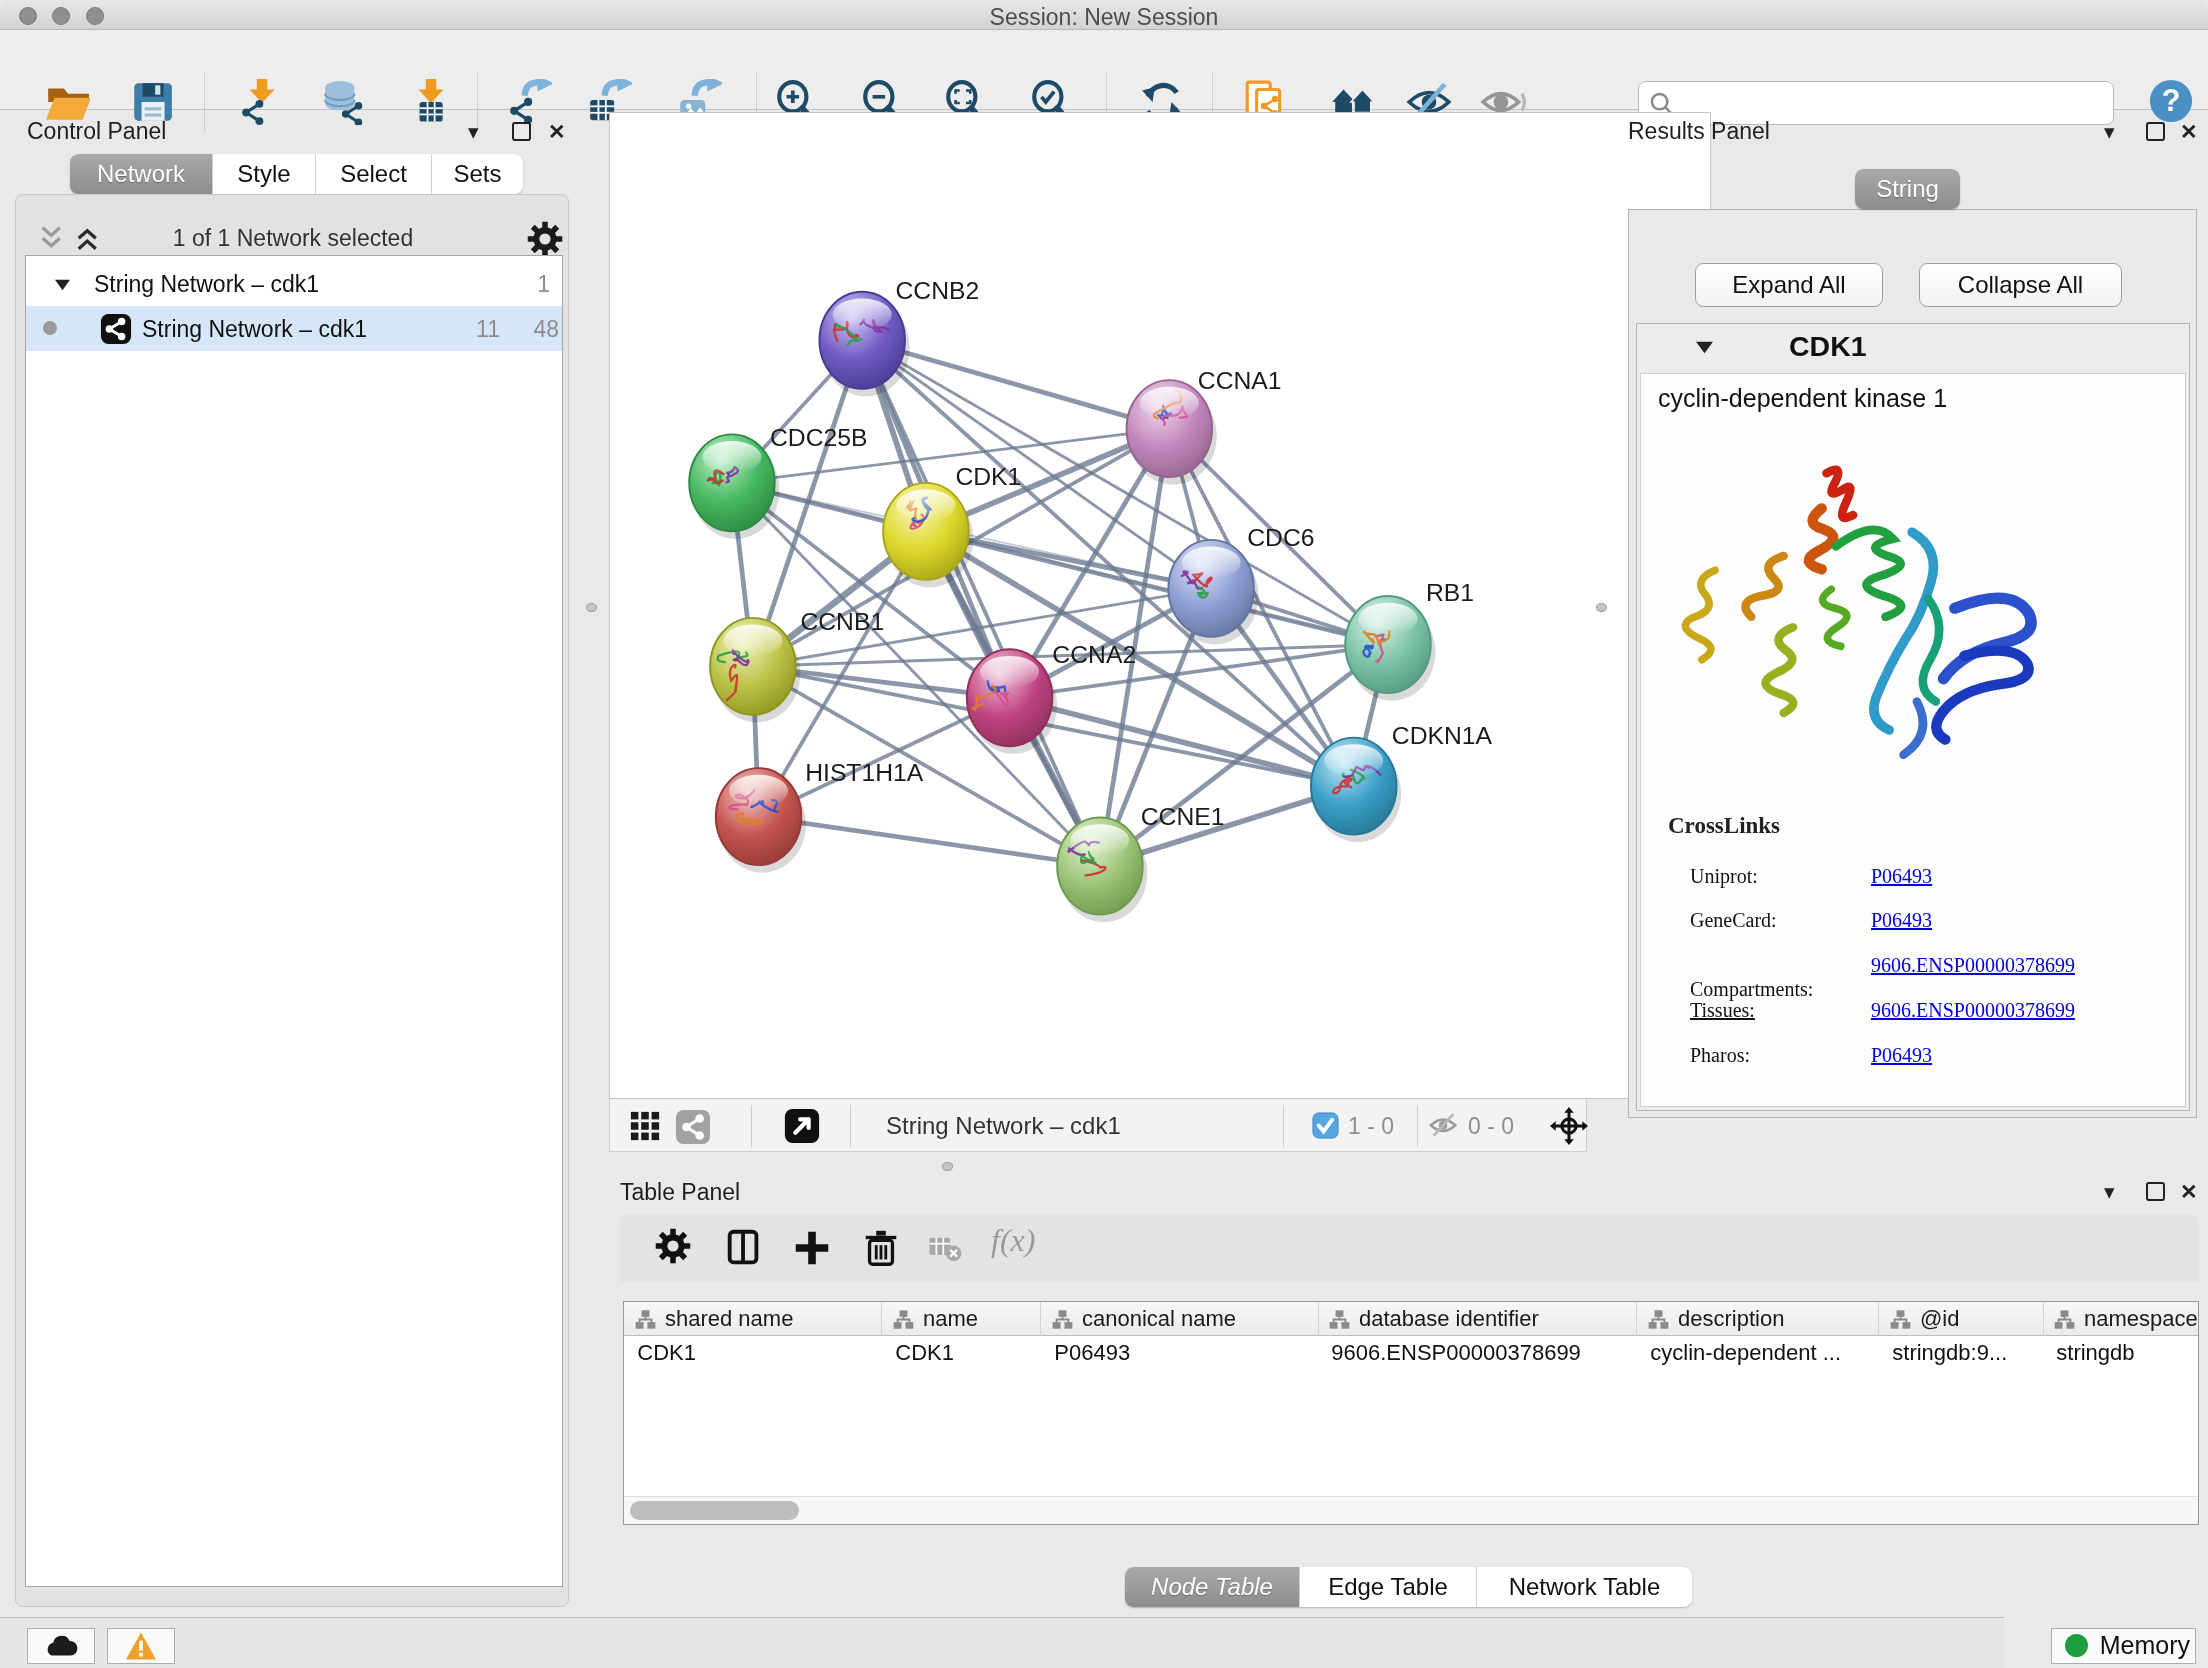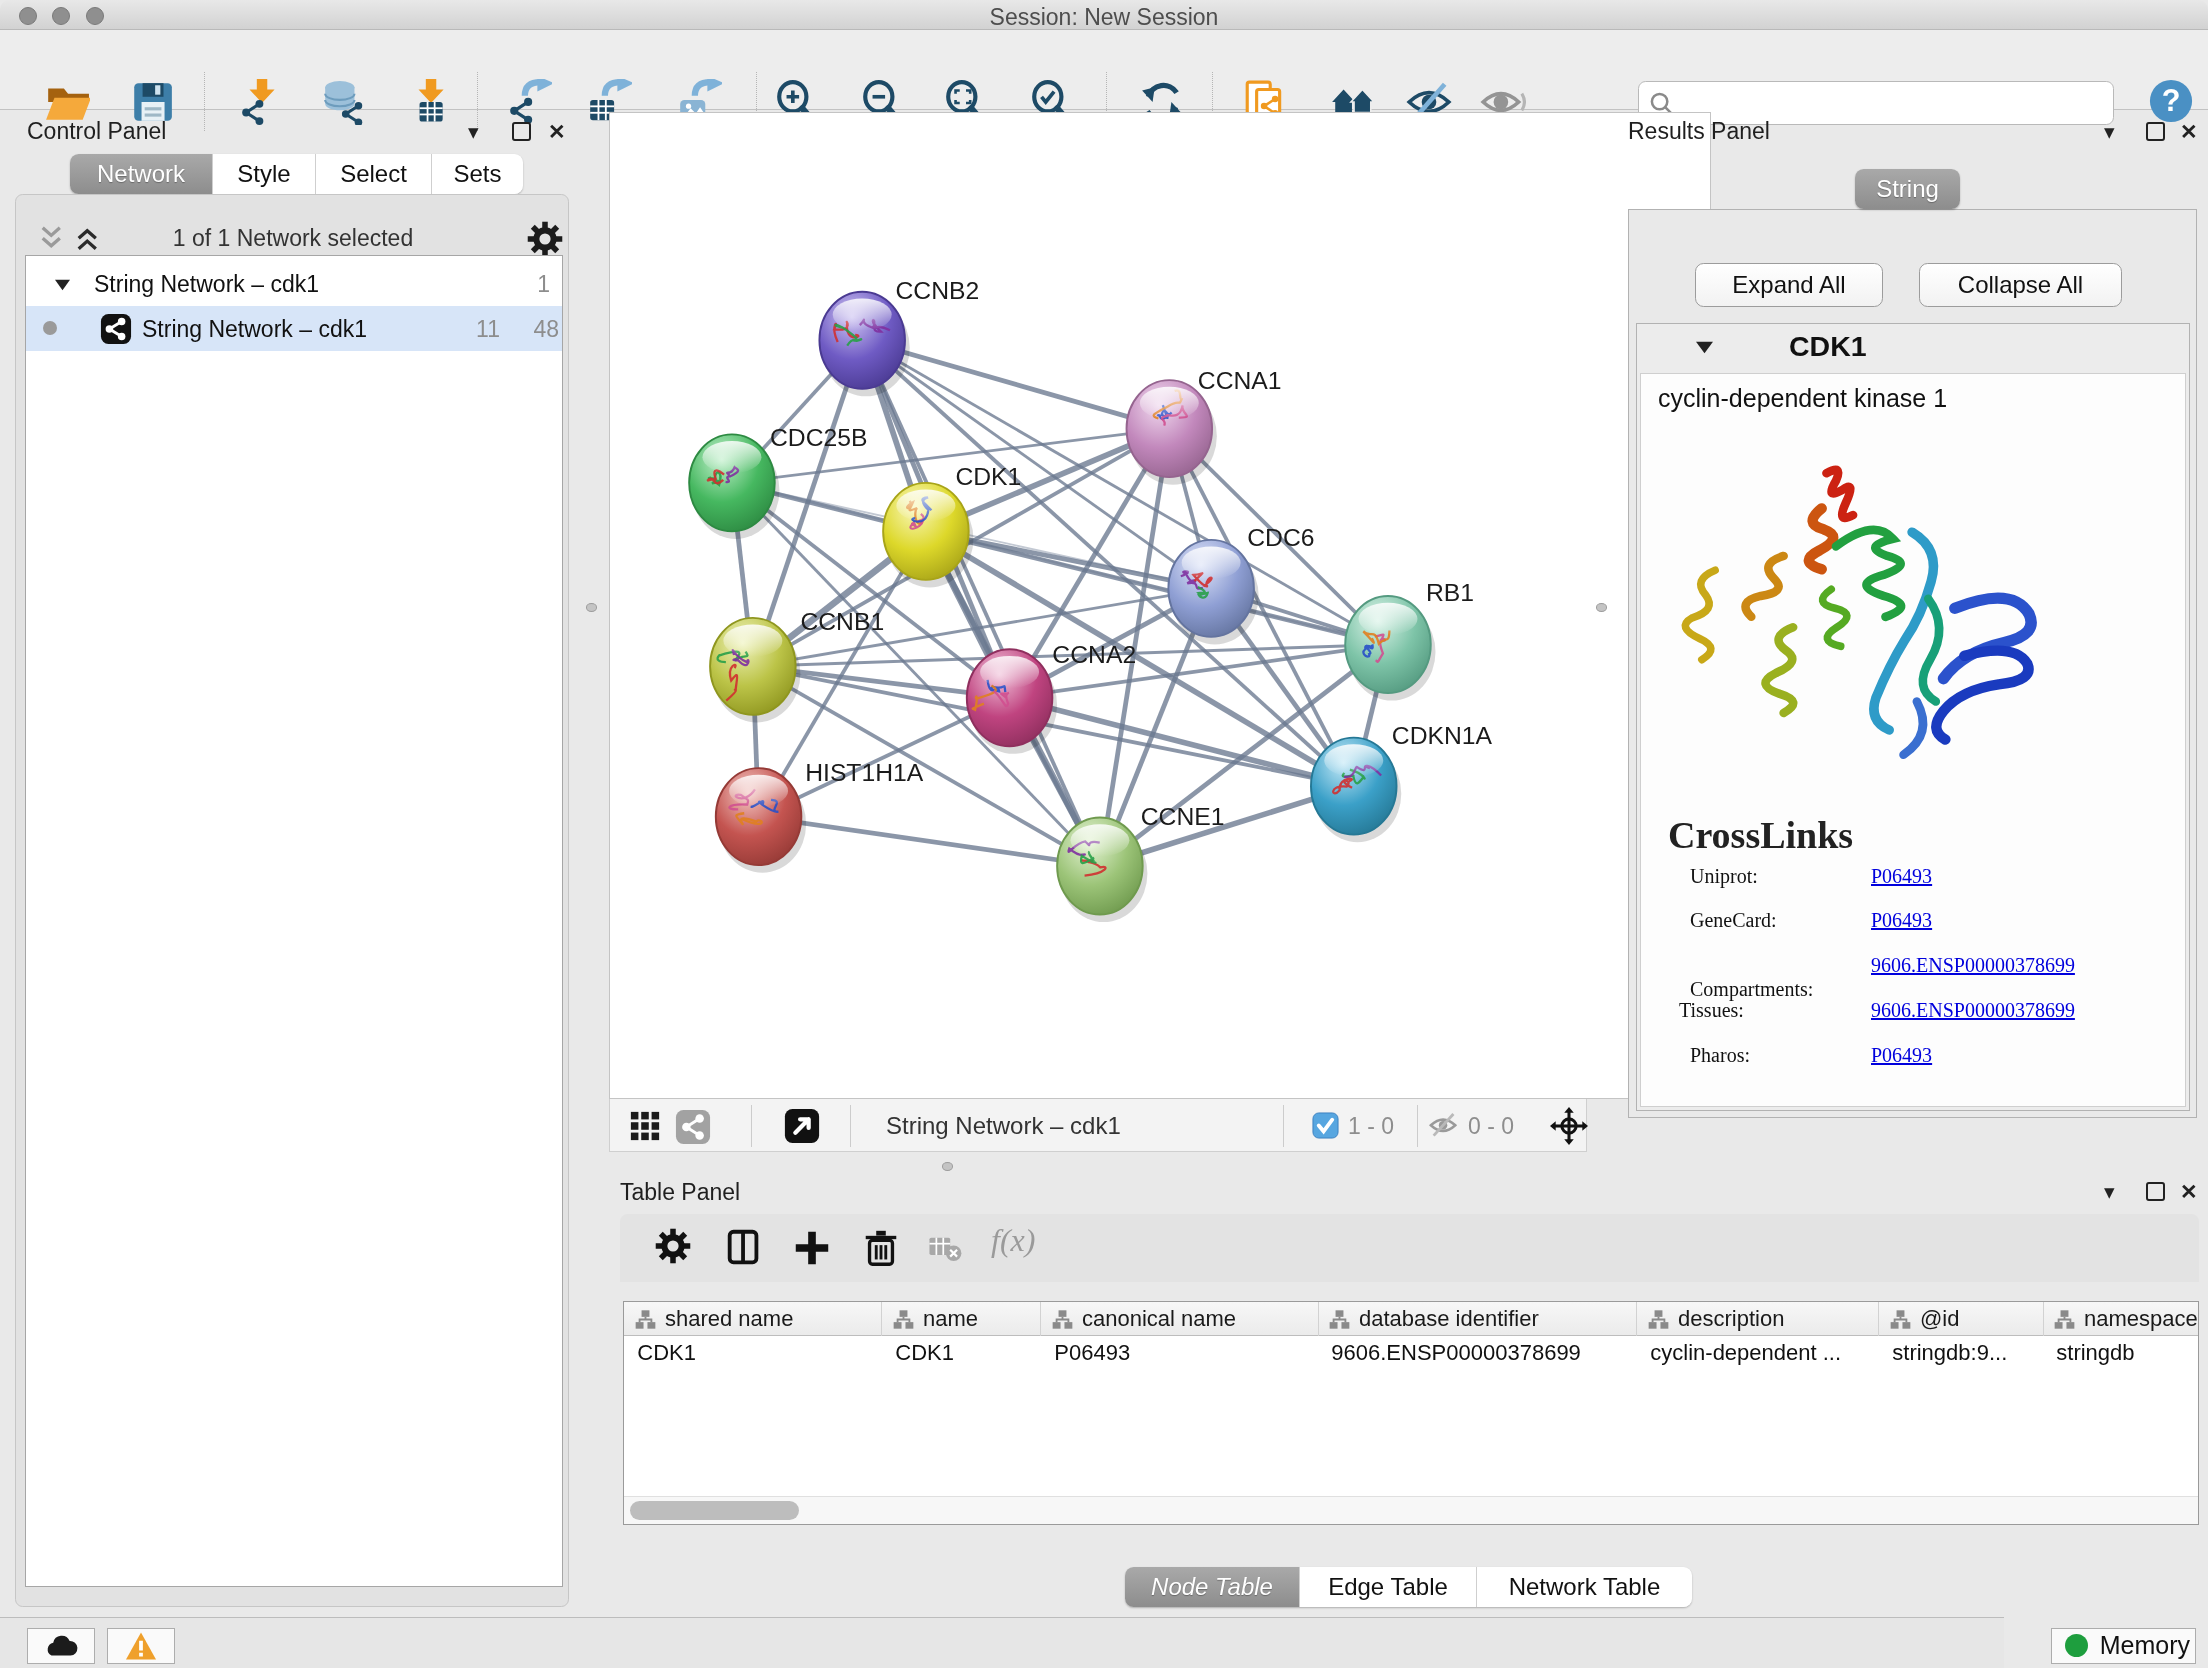--- a/index.html
+++ b/index.html
@@ -675,29 +675,29 @@
         <path d="M160 140 q-20 14 4 20 q24 6 2 20 q-22 14 4 20" stroke="#55aa22" stroke-width="8"></path>
         <path d="M165 95 q40 -30 60 -8 q-34 8 -6 18 q30 8 -4 20 q-36 10 0 22 q36 10 2 22" stroke="#22a040" stroke-width="9"></path>
         <path d="M245 80 q30 18 20 52 q-10 36 -28 62 q-16 26 -30 60 q-8 24 14 34" stroke="#2e9bc8" stroke-width="10"></path>
         <path d="M262 150 q22 30 2 64 q-18 30 6 44" stroke="#18a078" stroke-width="9"></path>
         <path d="M290 160 q60 -24 78 6 q10 22 -26 30 q-44 10 -64 38" stroke="#2b52cc" stroke-width="12"></path>
         <path d="M300 210 q52 -14 66 8 q8 18 -30 22 q-40 6 -58 28 q-16 20 2 30" stroke="#1a3bbf" stroke-width="11"></path>
         <path d="M250 258 q18 34 -14 56" stroke="#3a6fd0" stroke-width="9"></path>
       </g>
     </svg>
     <div id="crosslinks">
-      <div class="abs" style="left:27px;top:439px;font-size:38px;font-weight:bold;font-family:'Liberation Serif',serif">CrossLinks</div>
+      <div class="abs" style="left:27px;top:439px;font-size:23px;font-weight:bold;font-family:'Liberation Serif',serif">CrossLinks</div>
       <div id="cl-rows">
           <div class="abs cl-row cl-label" style="left: 49px; top: 491px;">Uniprot:</div>
           <div class="abs cl-row cl-link" style="left: 230px; top: 491px;">P06493</div>
           <div class="abs cl-row cl-label" style="left: 49px; top: 535px;">GeneCard:</div>
           <div class="abs cl-row cl-link" style="left: 230px; top: 535px;">P06493</div>
           <div class="abs cl-row cl-label" style="left: 49px; top: 604px;">Compartments:</div>
           <div class="abs cl-row cl-link" style="left: 230px; top: 580px;">9606.ENSP00000378699</div>
-          <div class="abs cl-row cl-label" style="left: 38px; top: 625px;">Tissues:</div>
+          <div class="abs cl-row cl-label" style="left: 49px; top: 625px; text-decoration: underline;">Tissues:</div>
           <div class="abs cl-row cl-link" style="left: 230px; top: 625px;">9606.ENSP00000378699</div>
           <div class="abs cl-row cl-label" style="left: 49px; top: 670px;">Pharos:</div>
           <div class="abs cl-row cl-link" style="left: 230px; top: 670px;">P06493</div>
         </div>
     </div>
   </div>
 
   <div class="abs phead-text" style="left:620px;top:1179px">Table Panel</div>
   <div class="abs win-btn" style="left:2104px;top:1181px">▾</div>
   <div class="abs maxi" style="left:2146px;top:1182px"></div>

